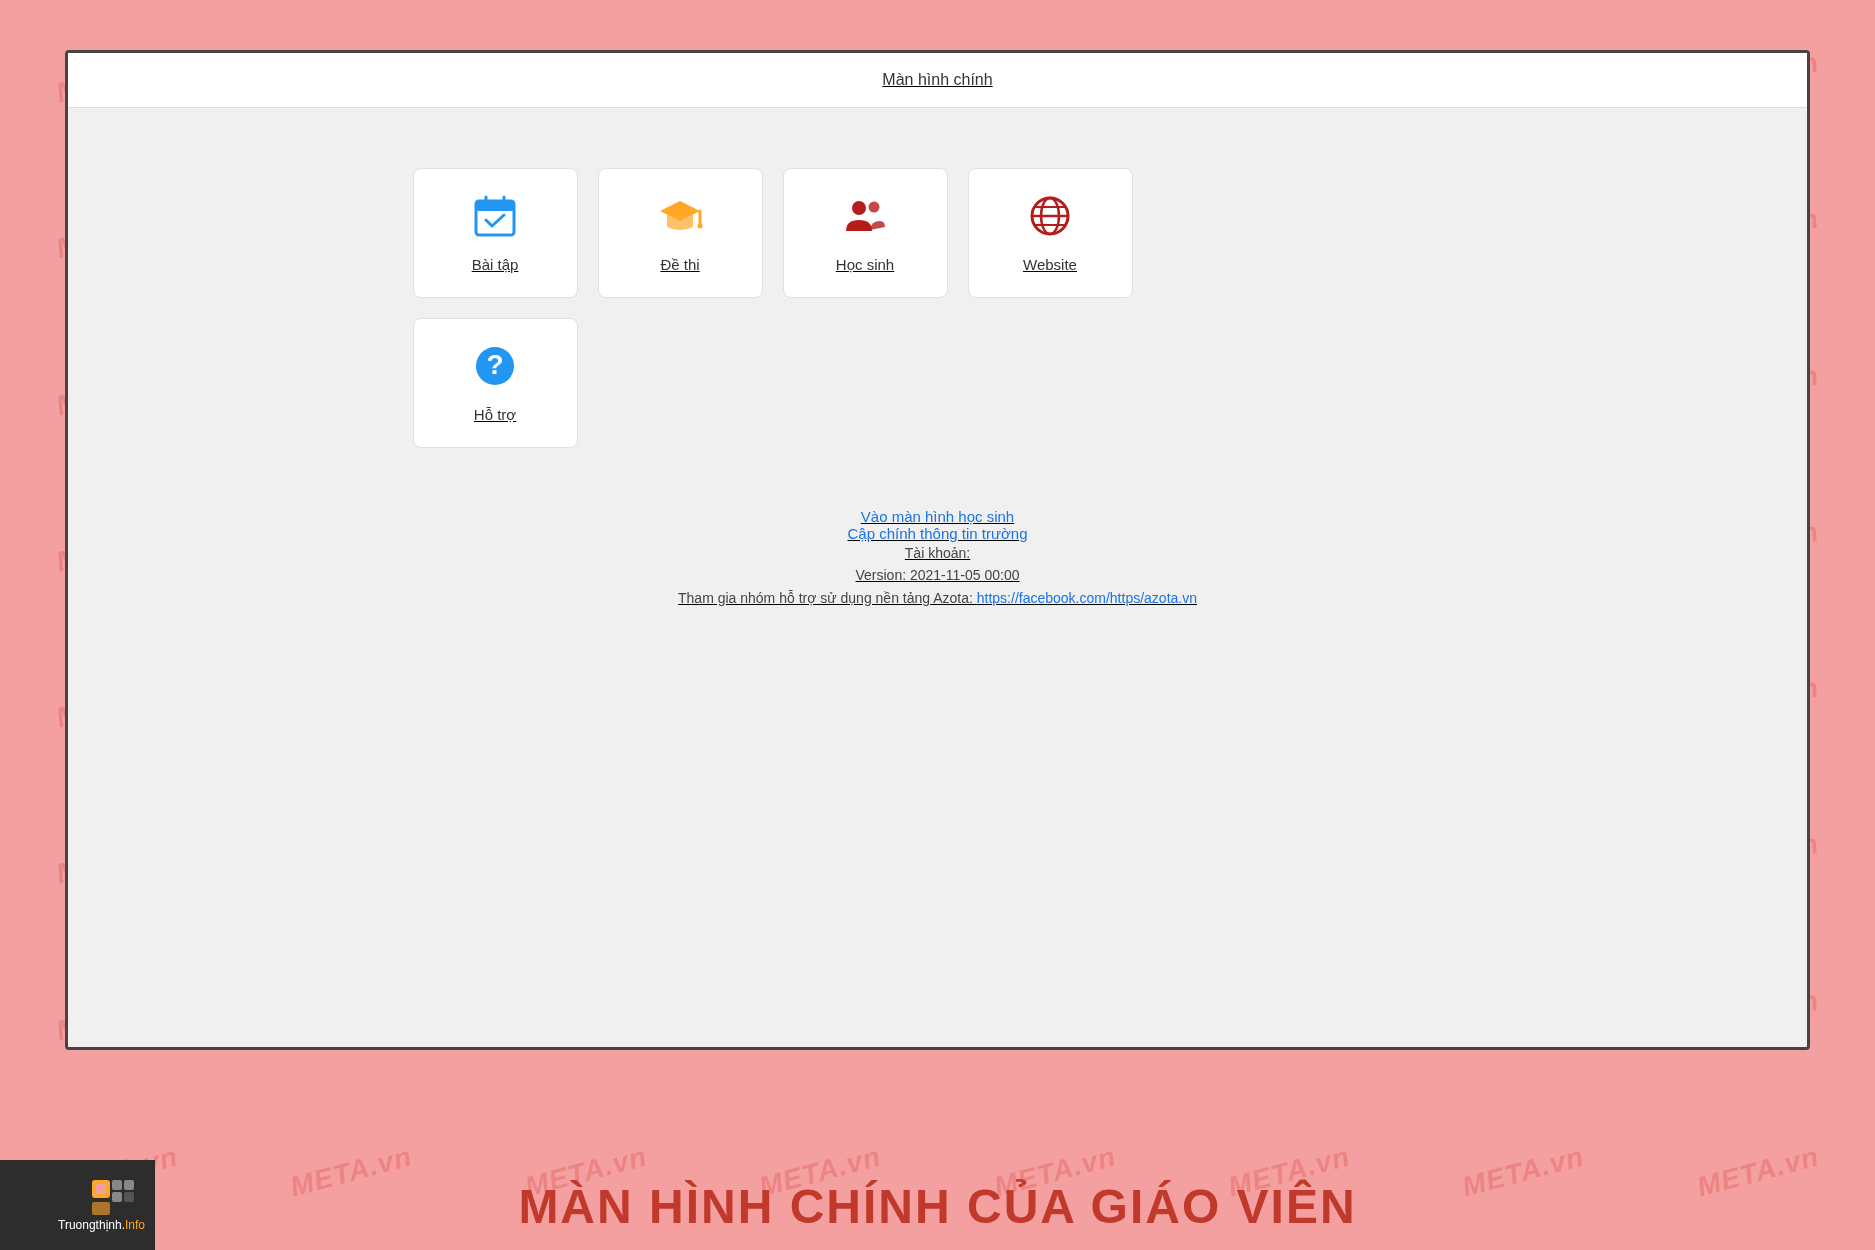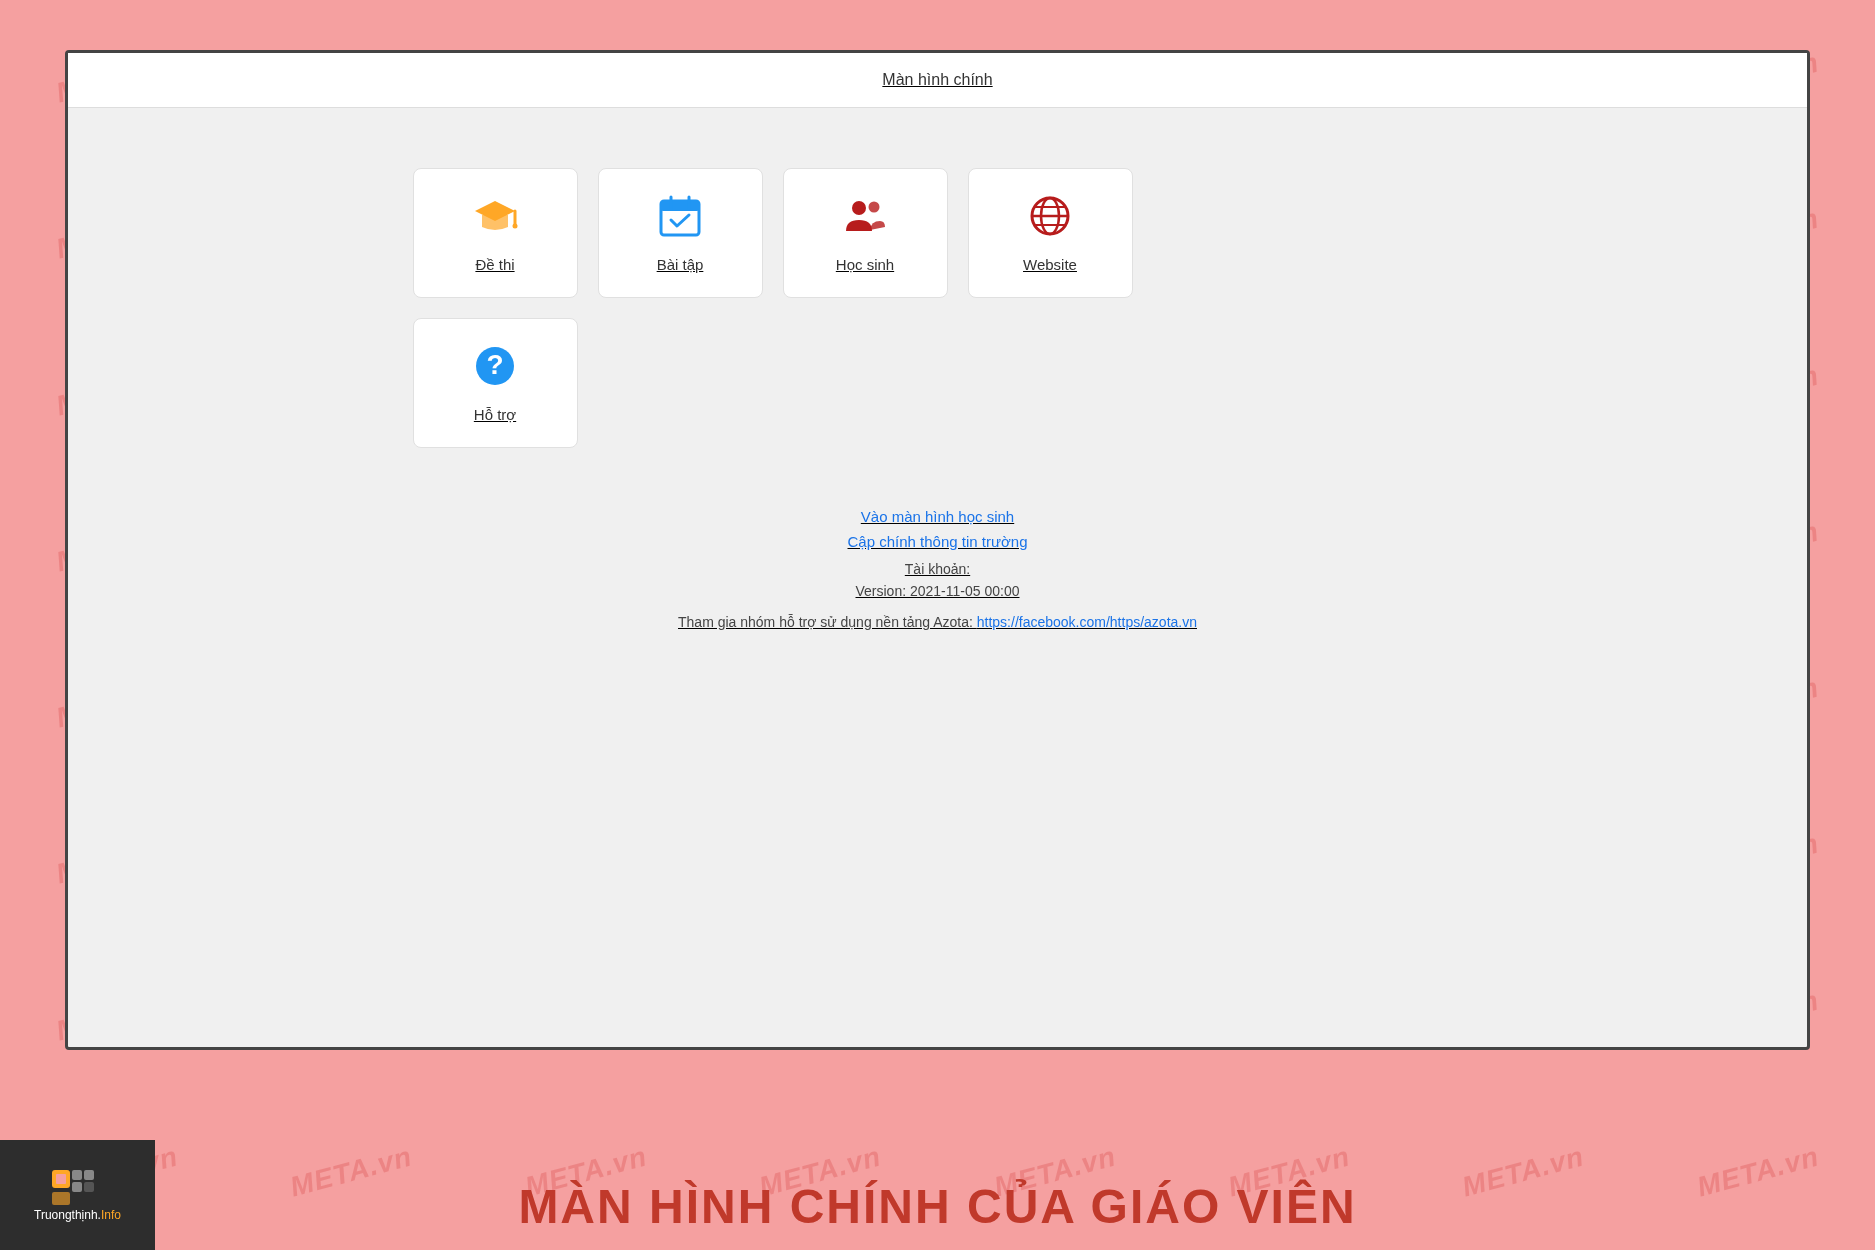--- a/index.html
+++ b/index.html
@@ -110,21 +110,20 @@
       color: #333;
       text-align: center;
     }
 
     
     .footer-area {
       margin-top: 60px;
       text-align: center;
       display: flex;
       flex-direction: column;
-      gap: 8px;
     }
 
     .footer-link {
       color: #1a73e8;
       text-decoration: none;
       font-size: 15px;
       cursor: pointer;
     }
 
     .footer-info {
@@ -155,26 +154,26 @@
       color: #c0392b;
       letter-spacing: 2px;
     }
 
     
     .logo-area {
       position: absolute;
       bottom: 0;
       left: 0;
       width: 155px;
-      height: 110px;
+      height: 90px;
       background: #2d2d2d;
       z-index: 20;
       display: flex;
       flex-direction: column;
-      align-items: center;
+      align-items: flex-end;
       justify-content: center;
       padding: 10px;
     }
   </style>
 </head>
 <body>
 
 <div class="watermark-bg">
   <div class="watermark-cell">META.vn</div>
   <div class="watermark-cell">META.vn</div>
@@ -245,44 +244,44 @@
 <div class="window-container">
 
   <div class="title-bar">
     <span>Màn hình chính</span>
   </div>
 
   <div class="main-content">
     <div class="menu-grid">
 
       <div class="menu-row">
-
-        <div class="menu-card">
-          <div class="menu-card-icon">
-            <svg width="46" height="46" viewBox="0 0 46 46" fill="none" xmlns="http://www.w3.org/2000/svg">
-              <polygon points="23,8 43,18 23,28 3,18" fill="#FFA726"></polygon>
-              <path d="M10 22 L10 34 Q23 40 36 34 L36 22" fill="#FFA726" opacity="0.7"></path>
-              <line x1="43" y1="18" x2="43" y2="32" stroke="#FFA726" stroke-width="3" stroke-linecap="round"></line>
-              <circle cx="43" cy="33" r="2.5" fill="#FFA726"></circle>
-            </svg>
-          </div>
-          <span class="menu-card-label">Đề thi</span>
-        </div>
 
         <div class="menu-card">
           <div class="menu-card-icon">
             <svg width="46" height="46" viewBox="0 0 46 46" fill="none" xmlns="http://www.w3.org/2000/svg">
               <rect x="4" y="8" width="38" height="34" rx="3" fill="none" stroke="#2196F3" stroke-width="3"></rect>
               <rect x="4" y="8" width="38" height="10" rx="2" fill="#2196F3"></rect>
               <line x1="14" y1="4" x2="14" y2="14" stroke="#2196F3" stroke-width="3" stroke-linecap="round"></line>
               <line x1="32" y1="4" x2="32" y2="14" stroke="#2196F3" stroke-width="3" stroke-linecap="round"></line>
               <polyline points="14,27 20,33 32,22" stroke="#2196F3" stroke-width="3" stroke-linecap="round" stroke-linejoin="round" fill="none"></polyline>
             </svg>
           </div>
           <span class="menu-card-label">Bài tập</span>
+        </div>
+
+        <div class="menu-card">
+          <div class="menu-card-icon">
+            <svg width="46" height="46" viewBox="0 0 46 46" fill="none" xmlns="http://www.w3.org/2000/svg">
+              <polygon points="23,8 43,18 23,28 3,18" fill="#FFA726"></polygon>
+              <path d="M10 22 L10 34 Q23 40 36 34 L36 22" fill="#FFA726" opacity="0.7"></path>
+              <line x1="43" y1="18" x2="43" y2="32" stroke="#FFA726" stroke-width="3" stroke-linecap="round"></line>
+              <circle cx="43" cy="33" r="2.5" fill="#FFA726"></circle>
+            </svg>
+          </div>
+          <span class="menu-card-label">Đề thi</span>
         </div>
 
         <div class="menu-card">
           <div class="menu-card-icon">
             <svg width="46" height="46" viewBox="0 0 46 46" fill="none" xmlns="http://www.w3.org/2000/svg">
               <circle cx="17" cy="15" r="7" fill="#b71c1c"></circle>
               <path d="M4 38 Q4 27 17 27 Q30 27 30 38" fill="#b71c1c"></path>
               <circle cx="32" cy="14" r="5.5" fill="#b71c1c" opacity="0.8"></circle>
               <path d="M28 37 Q29 28 38 28 Q43 28 43 34" fill="#b71c1c" opacity="0.8"></path>
             </svg>

